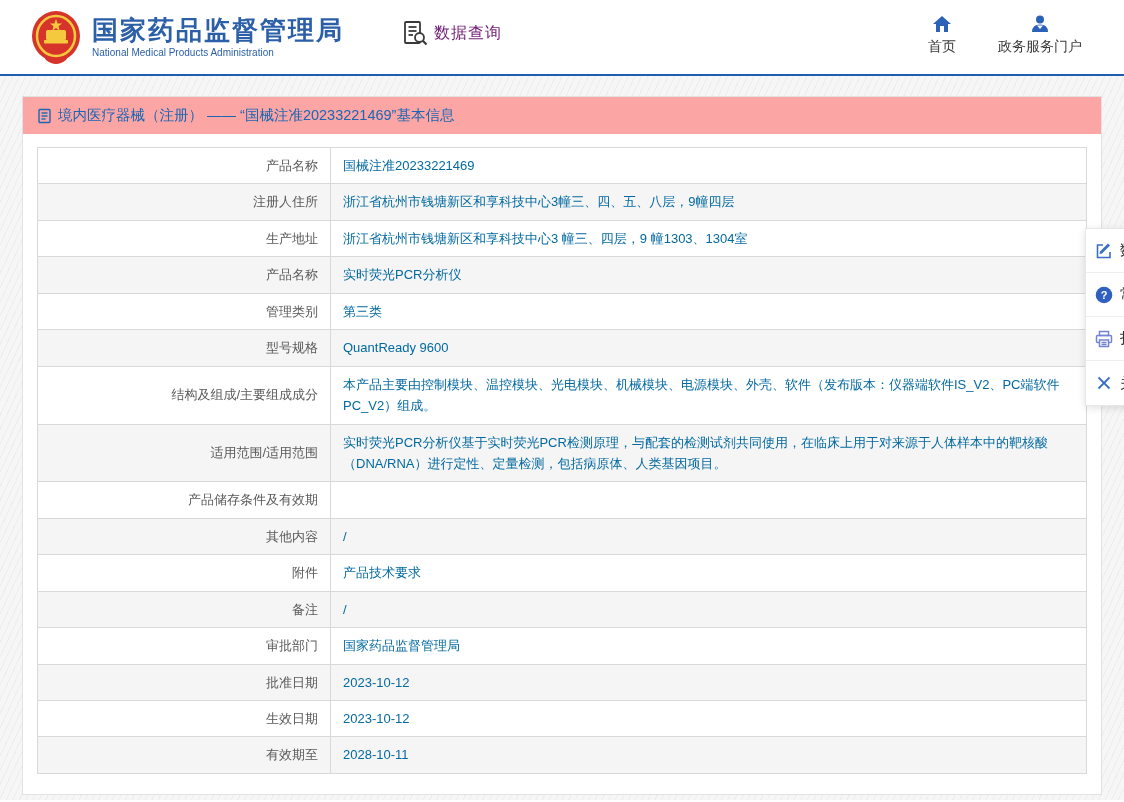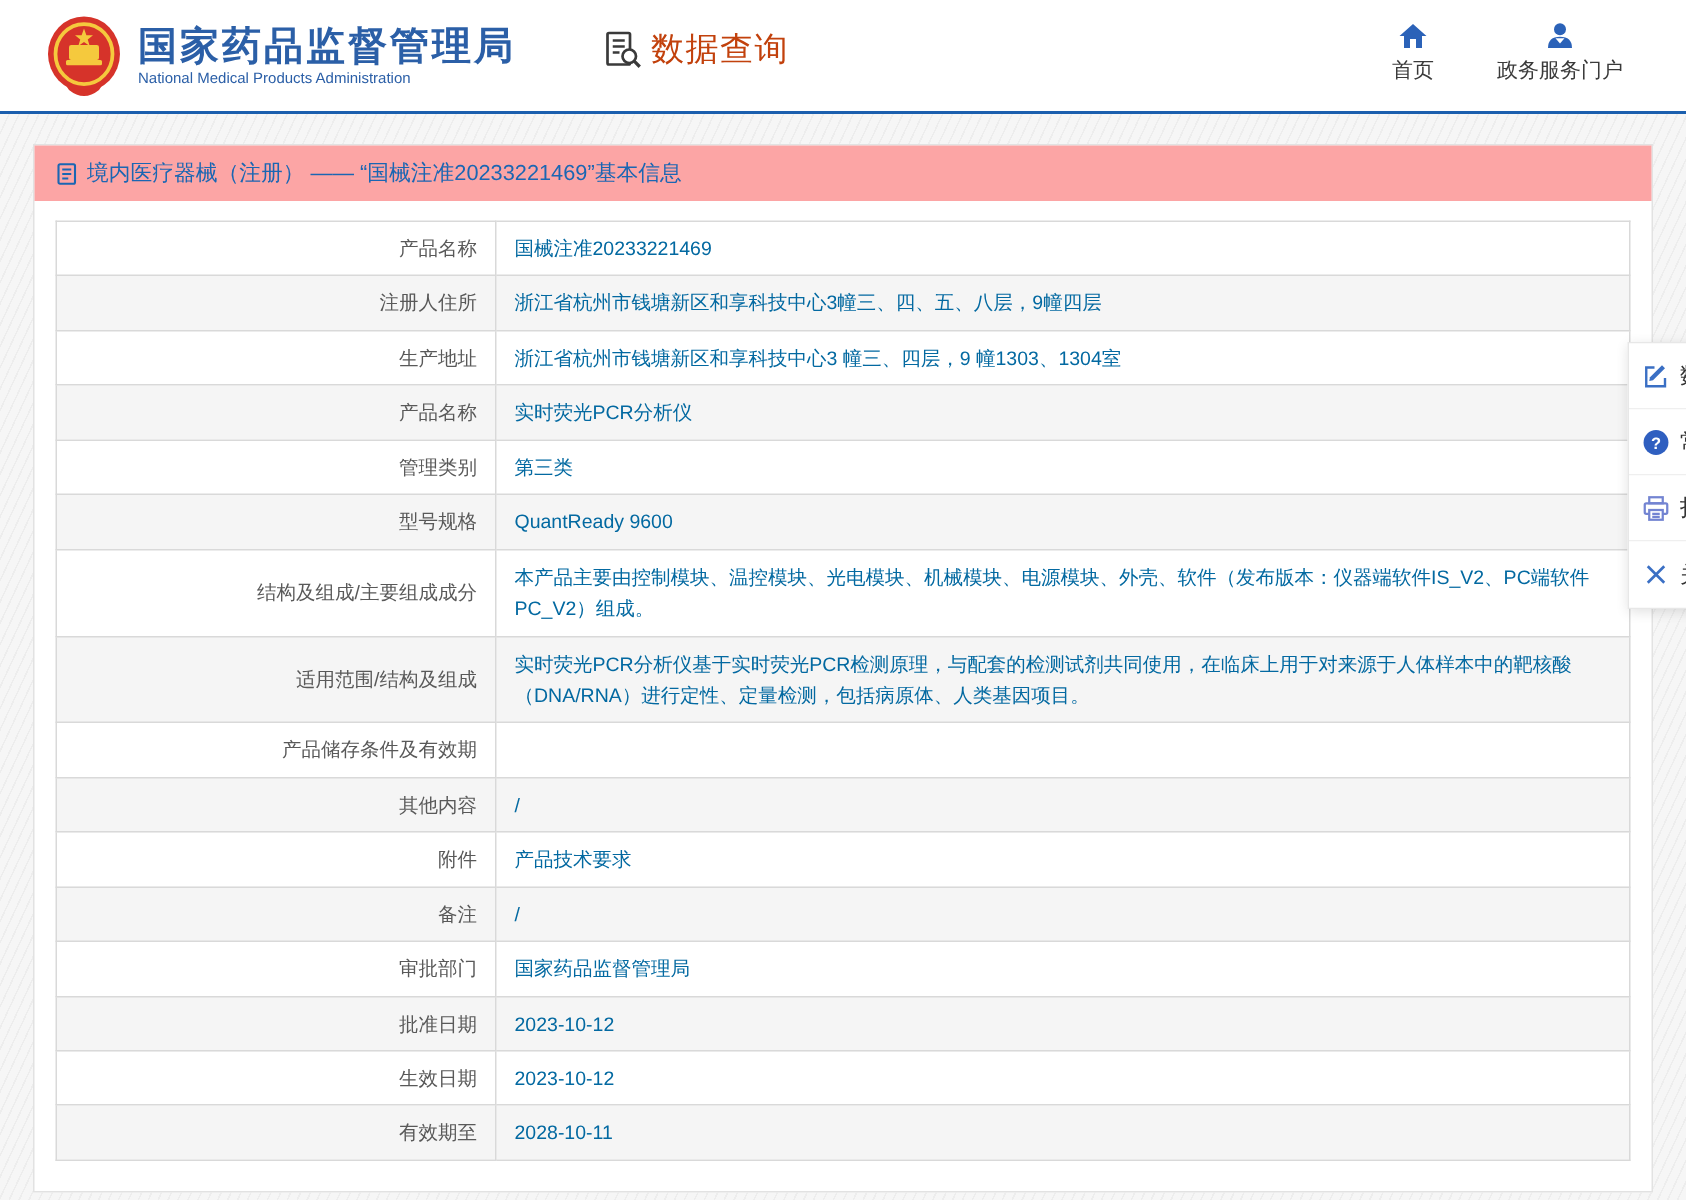--- a/index.html
+++ b/index.html
@@ -27,21 +27,21 @@
     font-size: 26px;
     font-weight: bold;
     color: #2b5fa7;
     letter-spacing: 2px;
     line-height: 1.15;
   }
   .org-en { font-size: 10px; color: #2b5fa7; margin-top: 2px; }
 
   .data-query { display: flex; align-items: center; margin-left: 58px; margin-top: -8px; }
   .dq-icon { width: 27px; height: 27px; margin-right: 5px; }
-  .dq-text { font-size: 22px; color: #c2410c; letter-spacing: 1px; }
+  .dq-text { font-size: 16px; color: #701a75; letter-spacing: 1px; }
 
   .top-nav { margin-left: auto; display: flex; gap: 42px; margin-top: -4px; }
   .nav-item { display: flex; flex-direction: column; align-items: center; cursor: pointer; }
   .nav-icon { width: 20px; height: 20px; margin-bottom: 4px; }
   .nav-label { font-size: 14px; color: #3a3a3a; }
 
   
   .main-area {
     height: 724px;
     padding-top: 20px;
@@ -212,21 +212,21 @@
     <td class="label-cell"><span class="label-text">型号规格</span></td>
     <td class="value-cell">QuantReady 9600</td>
   </tr>
 
   <tr>
     <td class="label-cell"><span class="label-text">结构及组成/主要组成成分</span></td>
     <td class="value-cell">本产品主要由控制模块、温控模块、光电模块、机械模块、电源模块、外壳、软件（发布版本：仪器端软件IS_V2、PC端软件PC_V2）组成。</td>
   </tr>
 
   <tr>
-    <td class="label-cell"><span class="label-text">适用范围/结构及组成</span></td>
+    <td class="label-cell"><span class="label-text">适用范围/适用范围</span></td>
     <td class="value-cell">实时荧光PCR分析仪基于实时荧光PCR检测原理，与配套的检测试剂共同使用，在临床上用于对来源于人体样本中的靶核酸（DNA/RNA）进行定性、定量检测，包括病原体、人类基因项目。</td>
   </tr>
 
   <tr>
     <td class="label-cell"><span class="label-text">产品储存条件及有效期</span></td>
     <td class="value-cell"></td>
   </tr>
 
   <tr>
     <td class="label-cell"><span class="label-text">其他内容</span></td>

